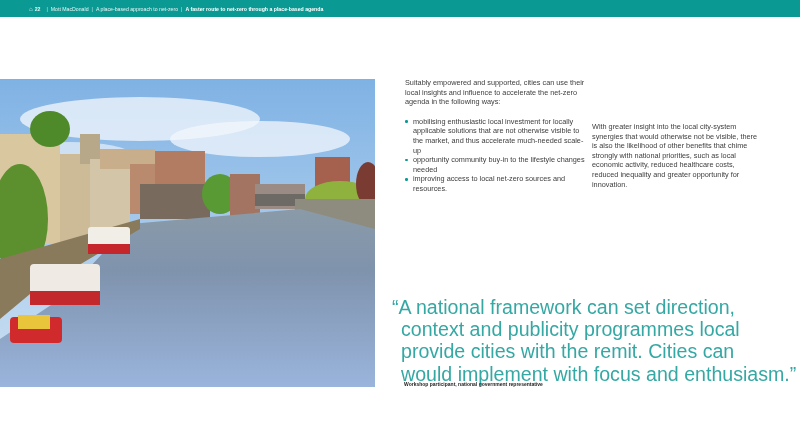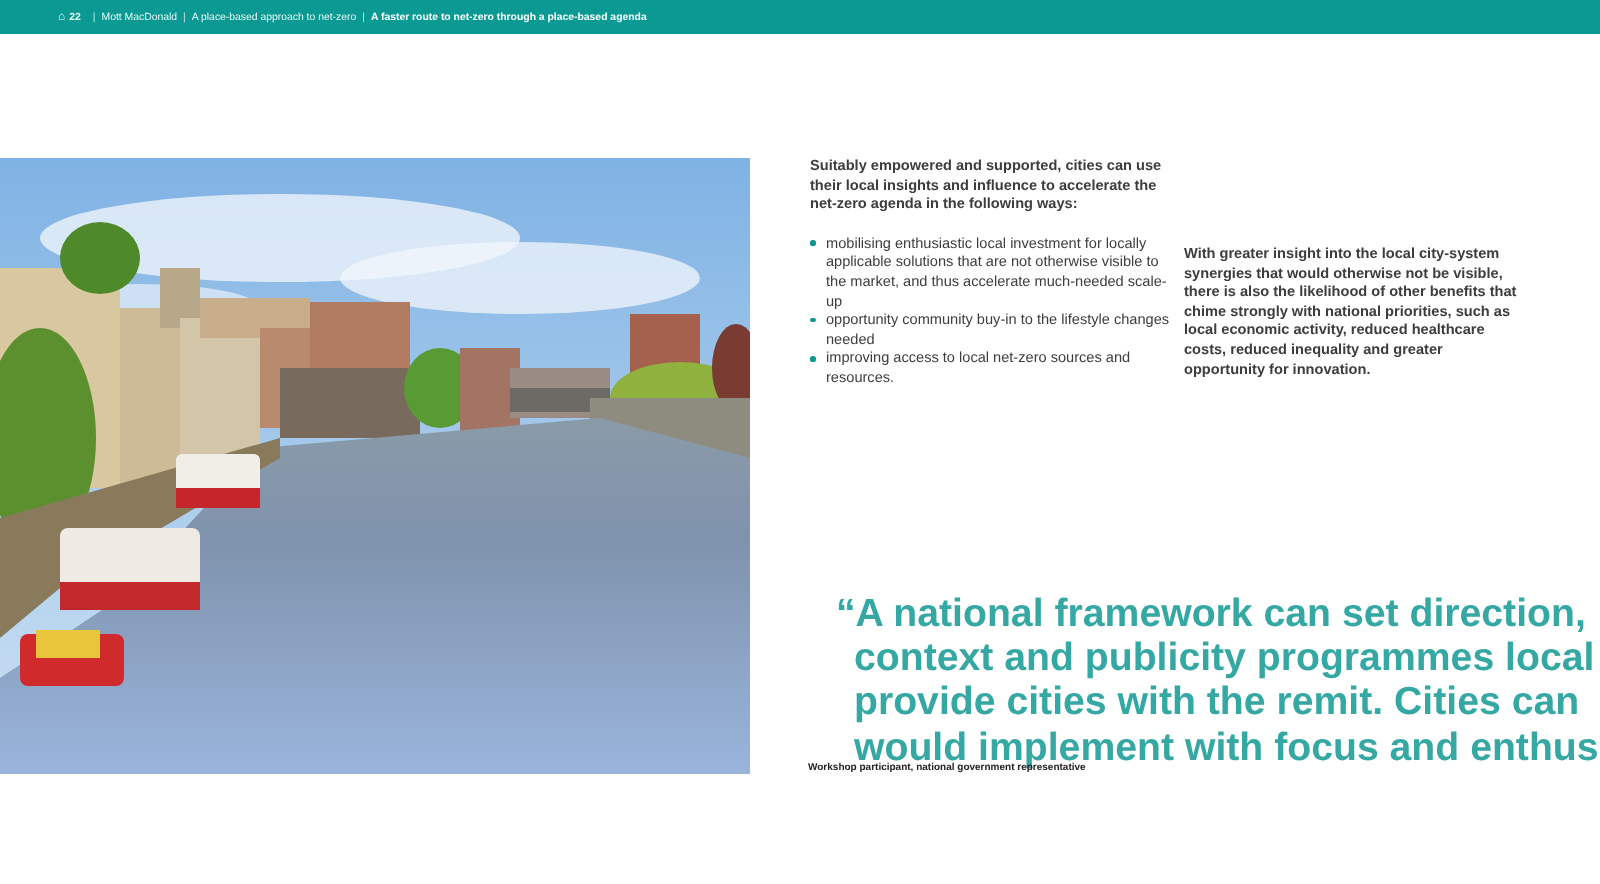--- a/index.html
+++ b/index.html
@@ -21,31 +21,31 @@
       position: absolute; left: 0; top: 79px; width: 375px; height: 308px;
       overflow: hidden;
     }
     .photo svg { width: 100%; height: 100%; display: block; }
 
     .col {
       position: absolute; top: 78px; font-size: 7.3px; line-height: 9.6px; color: #3d3d3d;
     }
     .col-left { left: 405px; width: 180px; }
     .col-right { left: 592px; width: 170px; margin-top: 44px; }
-    .col p { margin: 0; font-weight: bold; }
+    .col p { margin: 0; }
     .bullets { list-style: none; margin-top: 10px; }
     .bullets li { position: relative; padding-left: 8px; }
     .bullets li::before {
       content: ""; position: absolute; left: 0; top: 3.6px;
       width: 2.6px; height: 2.6px; border-radius: 50%; background: #0b9a93;
     }
 
     .quote {
-      position: absolute; left: 418px; top: 296px; width: 380px;
-      color: #35a8a4; font-size: 19.6px; line-height: 22.2px; font-weight: bold;
+      position: absolute; left: 392px; top: 296px; width: 380px;
+      color: #35a8a4; font-size: 19.6px; line-height: 22.2px; font-weight: normal;
     }
     .quote .line { display: block; padding-left: 9px; white-space: nowrap; }
     .quote .line.first { padding-left: 0; }
     .attribution {
       position: absolute; left: 404px; top: 381px; font-size: 5px; font-weight: bold; color: #222;
       white-space: nowrap;
     }
   </style>
 </head>
 <body>

